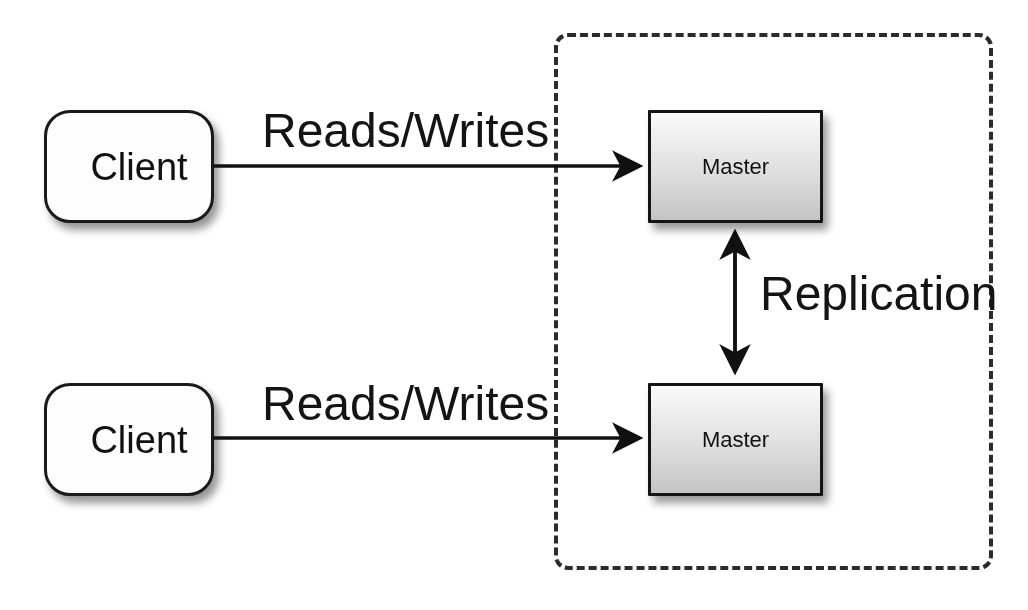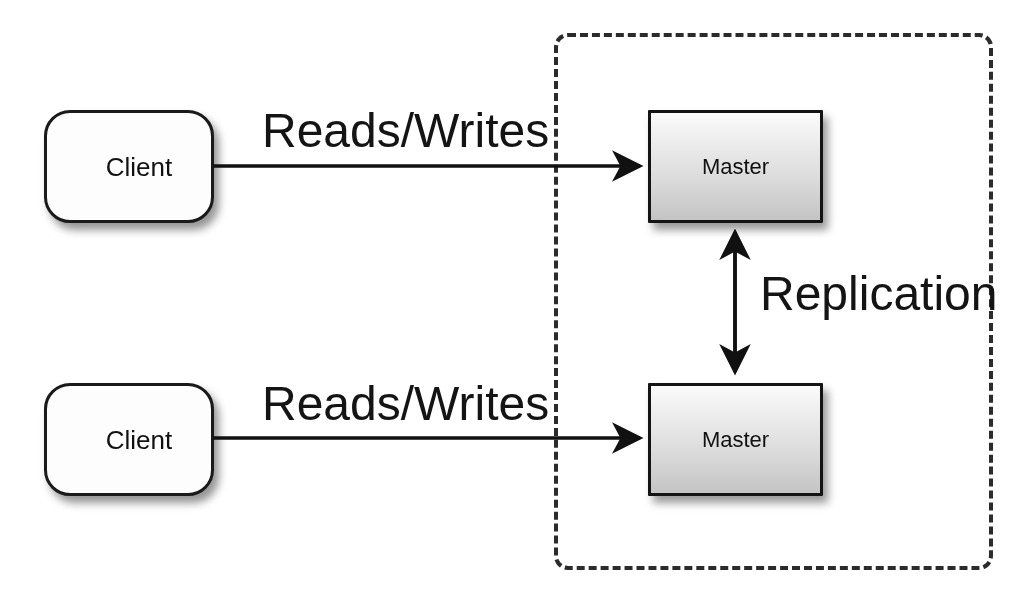--- a/index.html
+++ b/index.html
@@ -40,21 +40,21 @@
     height: 113px;
     background: #fdfdfd;
     border: 3px solid #1a1a1a;
     border-radius: 26px;
     box-shadow: 5px 7px 9px rgba(0,0,0,0.42);
     display: flex;
     align-items: center;
     justify-content: center;
   }
   .client-node .node-label {
-    font-size: 26px;
+    font-size: 38px;
     color: #111111;
     letter-spacing: 0px;
     line-height: 1;
     margin-left: 20px;
   }
 
   
   .master-node {
     position: absolute;
     box-sizing: border-box;

